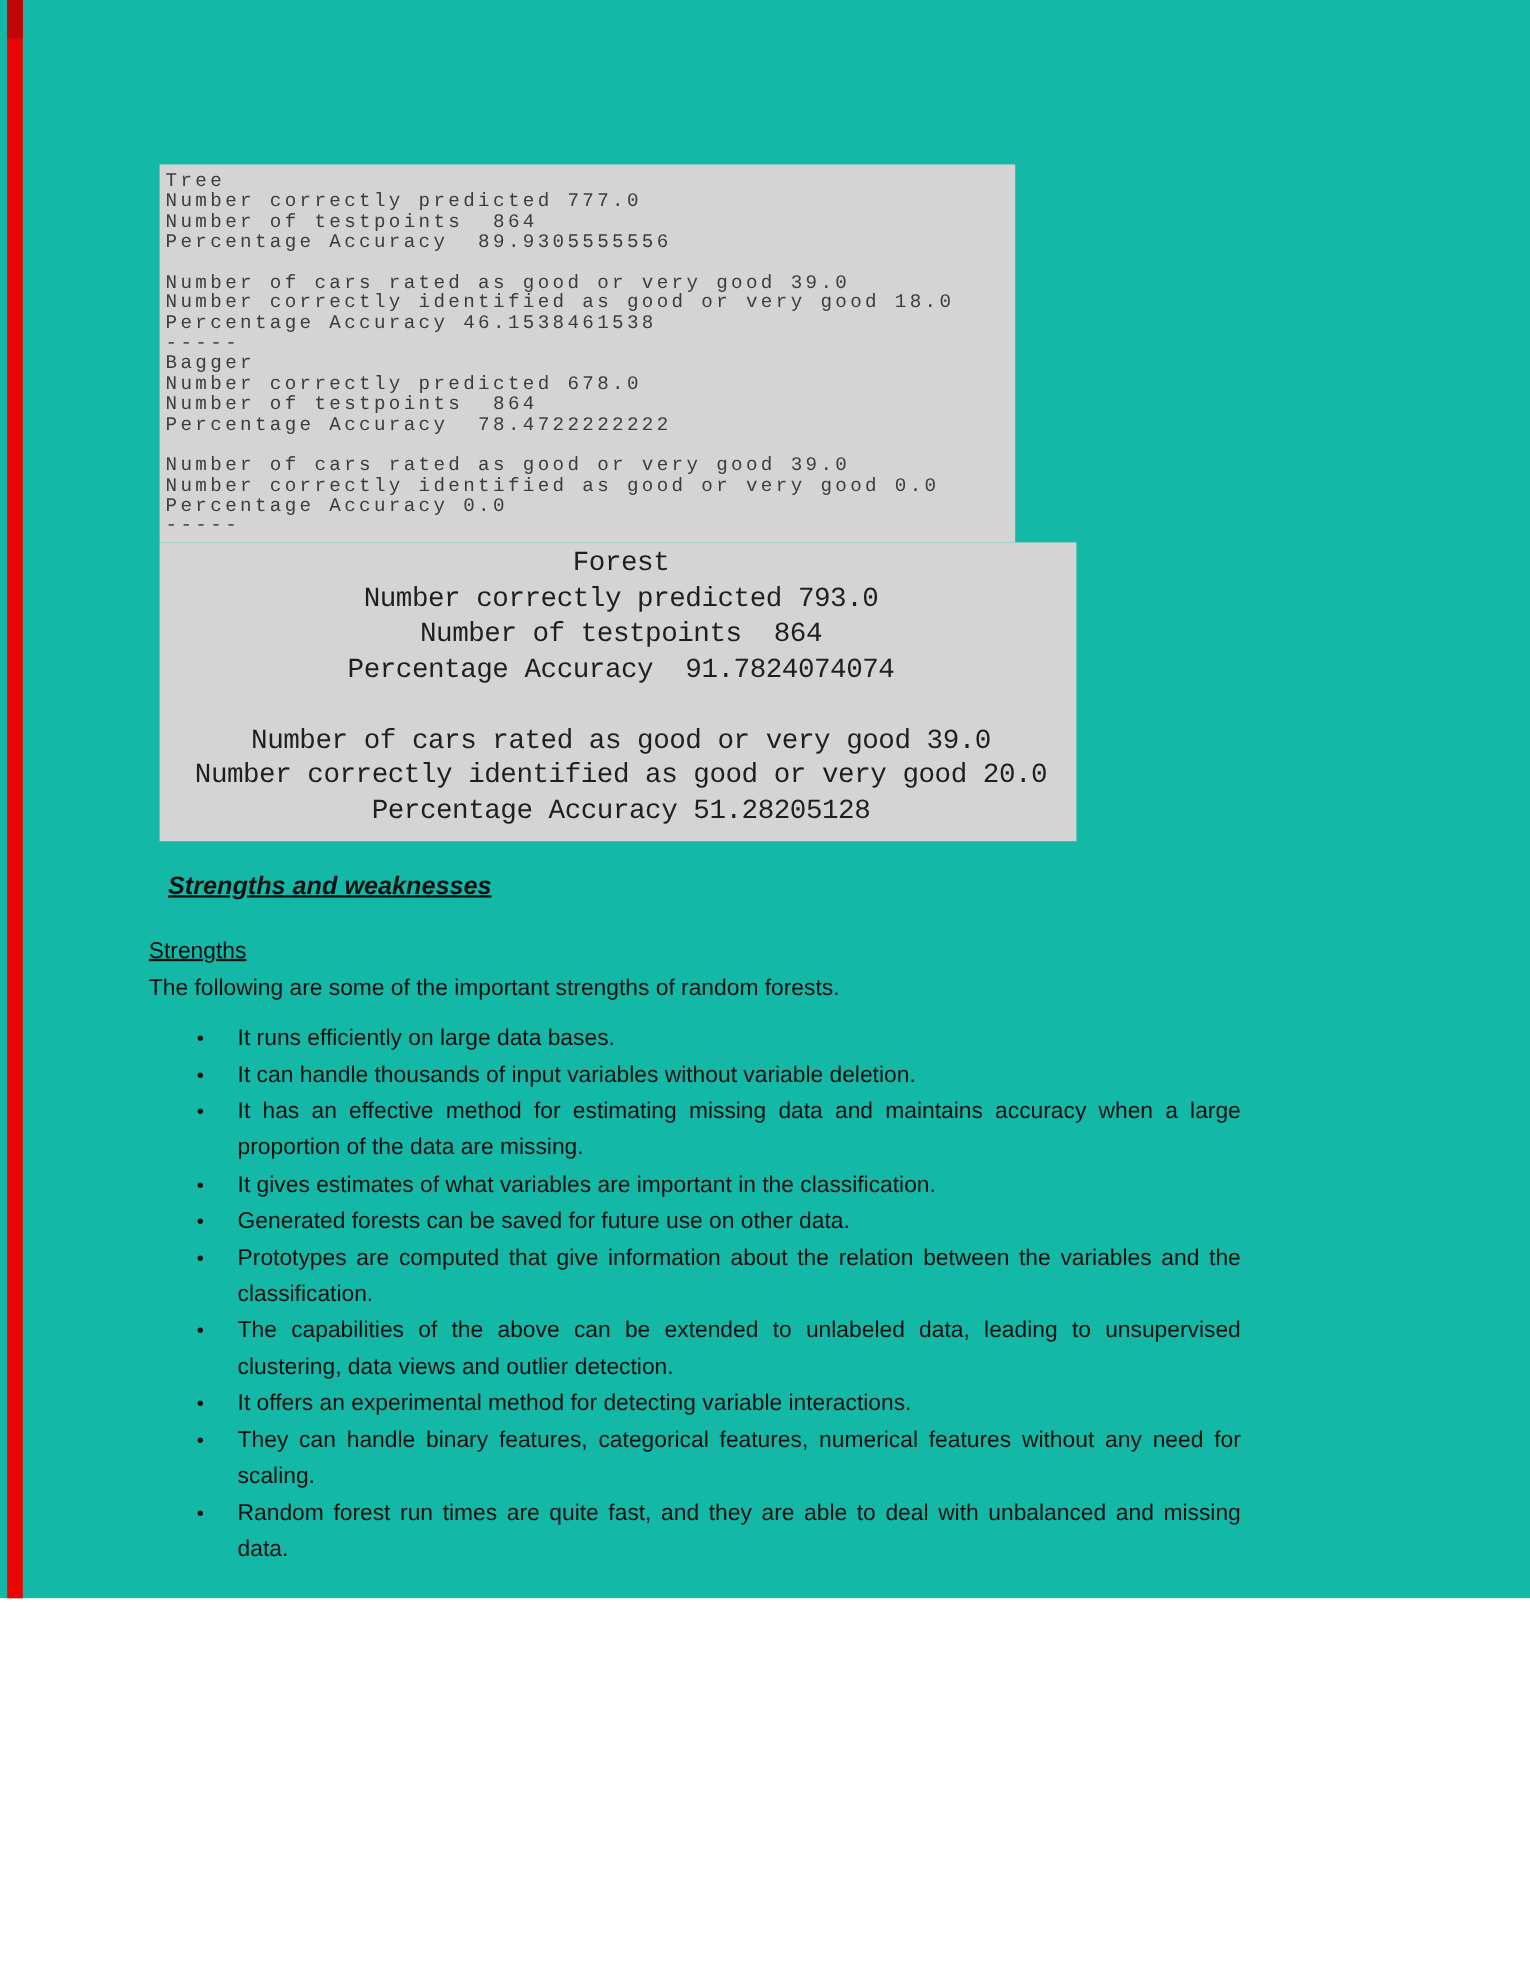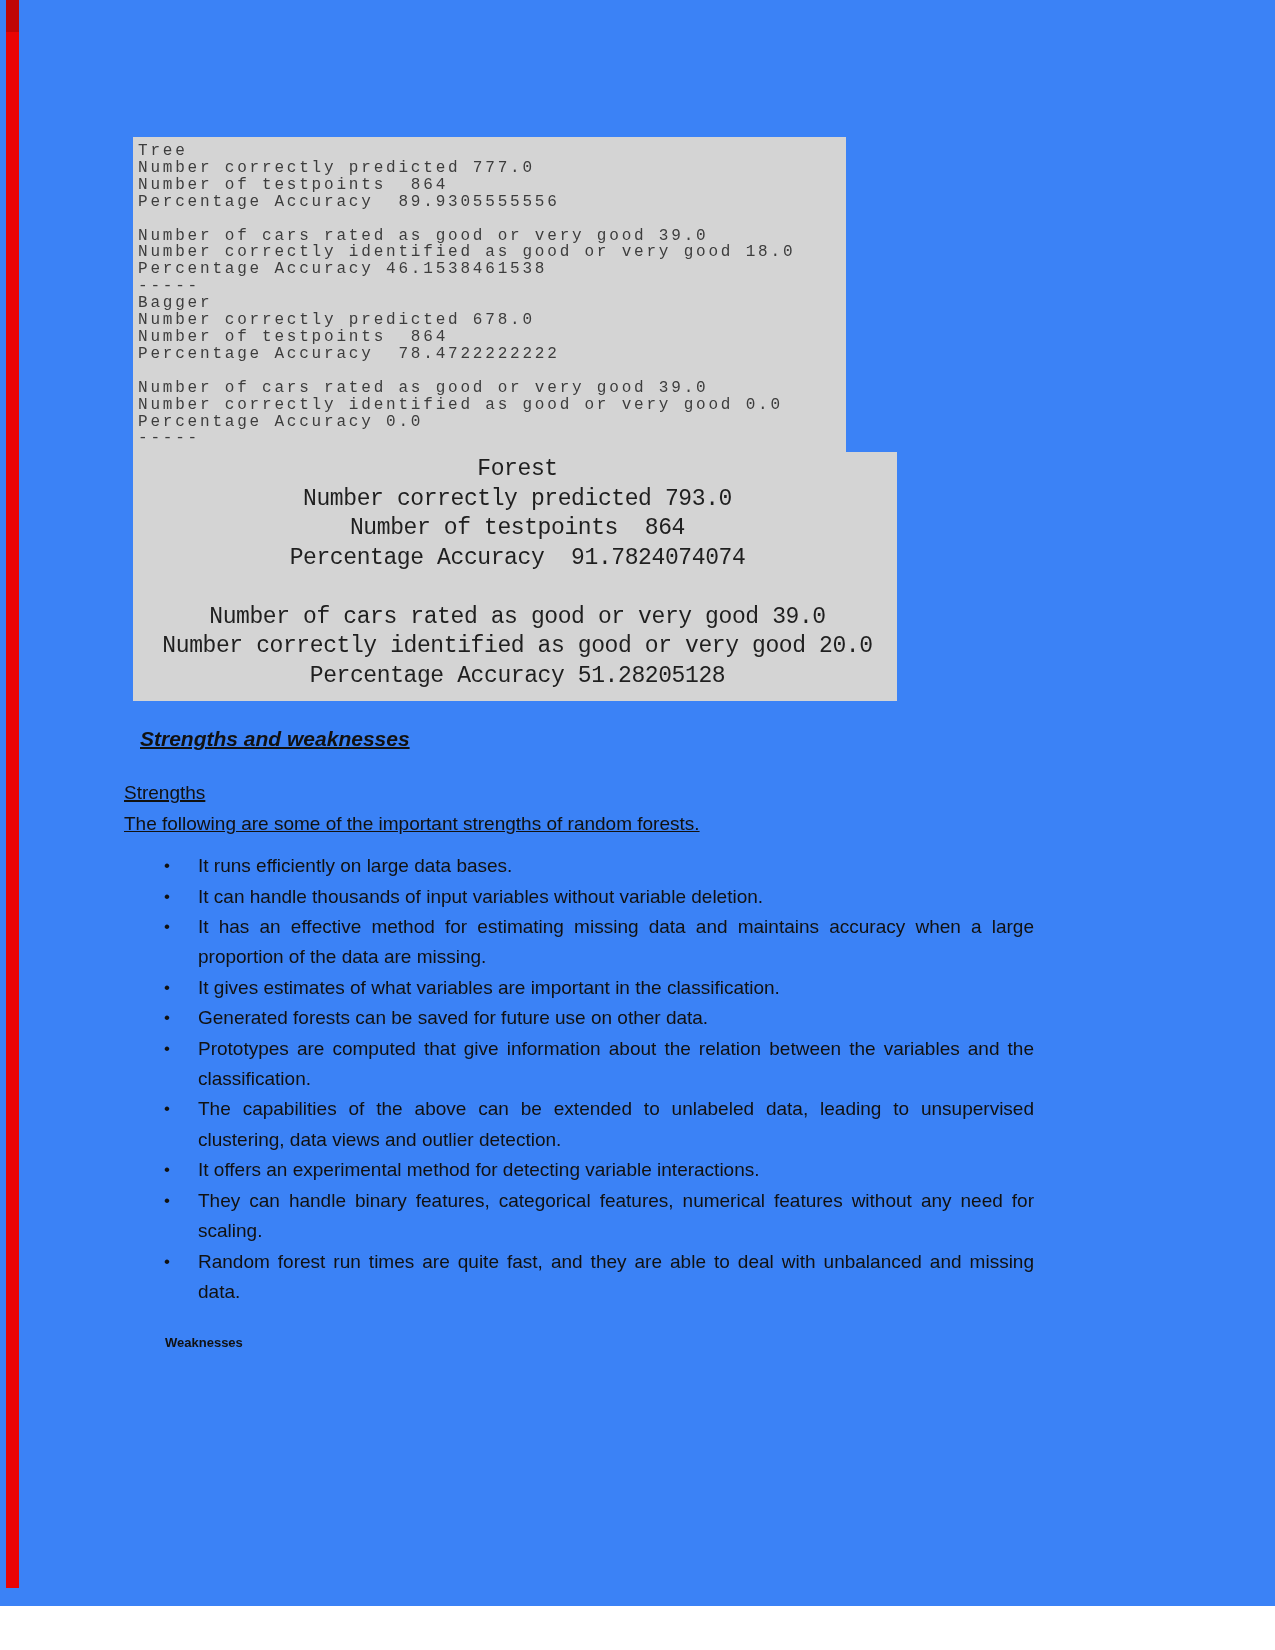--- a/index.html
+++ b/index.html
@@ -1,17 +1,17 @@
 <!DOCTYPE html>
 <html><head>
 <meta charset="utf-8">
 <style>
   html,body { margin:0; padding:0; background:#ffffff; }
   .page {
-    position:relative; width:1275px; height:1606px; background:#3b82f6;
+    position:relative; width:1275px; height:1332px; background:#14b8a6;
     font-family:"Liberation Sans","DejaVu Sans",sans-serif; color:#111;
     overflow:hidden;
   }
   
   .stripe { position:absolute; left:6px; top:0; width:13px; height:1588px; background:#ea0404; }
   .stripe-cap { position:absolute; left:6px; top:0; width:13px; height:32px; background:#c00505; }
 
   
   .console-wrap { position:absolute; left:133px; top:137px; }
   .console-block { background:#d4d4d4; }
@@ -35,21 +35,21 @@
   .h-main {
     font-size:21px; font-weight:bold; font-style:italic;
     text-decoration:underline; text-decoration-thickness:2px;
     margin:0 0 24px 16px; line-height:30.4px;
   }
   .h-sub {
     font-size:19px; font-weight:normal;
     text-decoration:underline; text-decoration-thickness:2px;
     margin:0; line-height:30.4px;
   }
-  .intro { margin:0;text-decoration:underline; }
+  .intro { margin:0; }
   ul.bullets { margin:12px; padding:0; list-style:none; }
   ul.bullets li { position:relative; padding-left:62px; text-align:justify; }
   ul.bullets li::before { content:"\2022"; position:absolute; left:28px; top:0; font-size:17px; }
   .h-weak { font-size:13px; font-weight:bold; margin:21px 0 0 41px; line-height:30.4px; }
   .page-number { position:absolute; top:1516px; left:124px; width:980px; text-align:center; font-size:19px; }
 </style>
 </head>
 <body>
 
 <div class="page">

